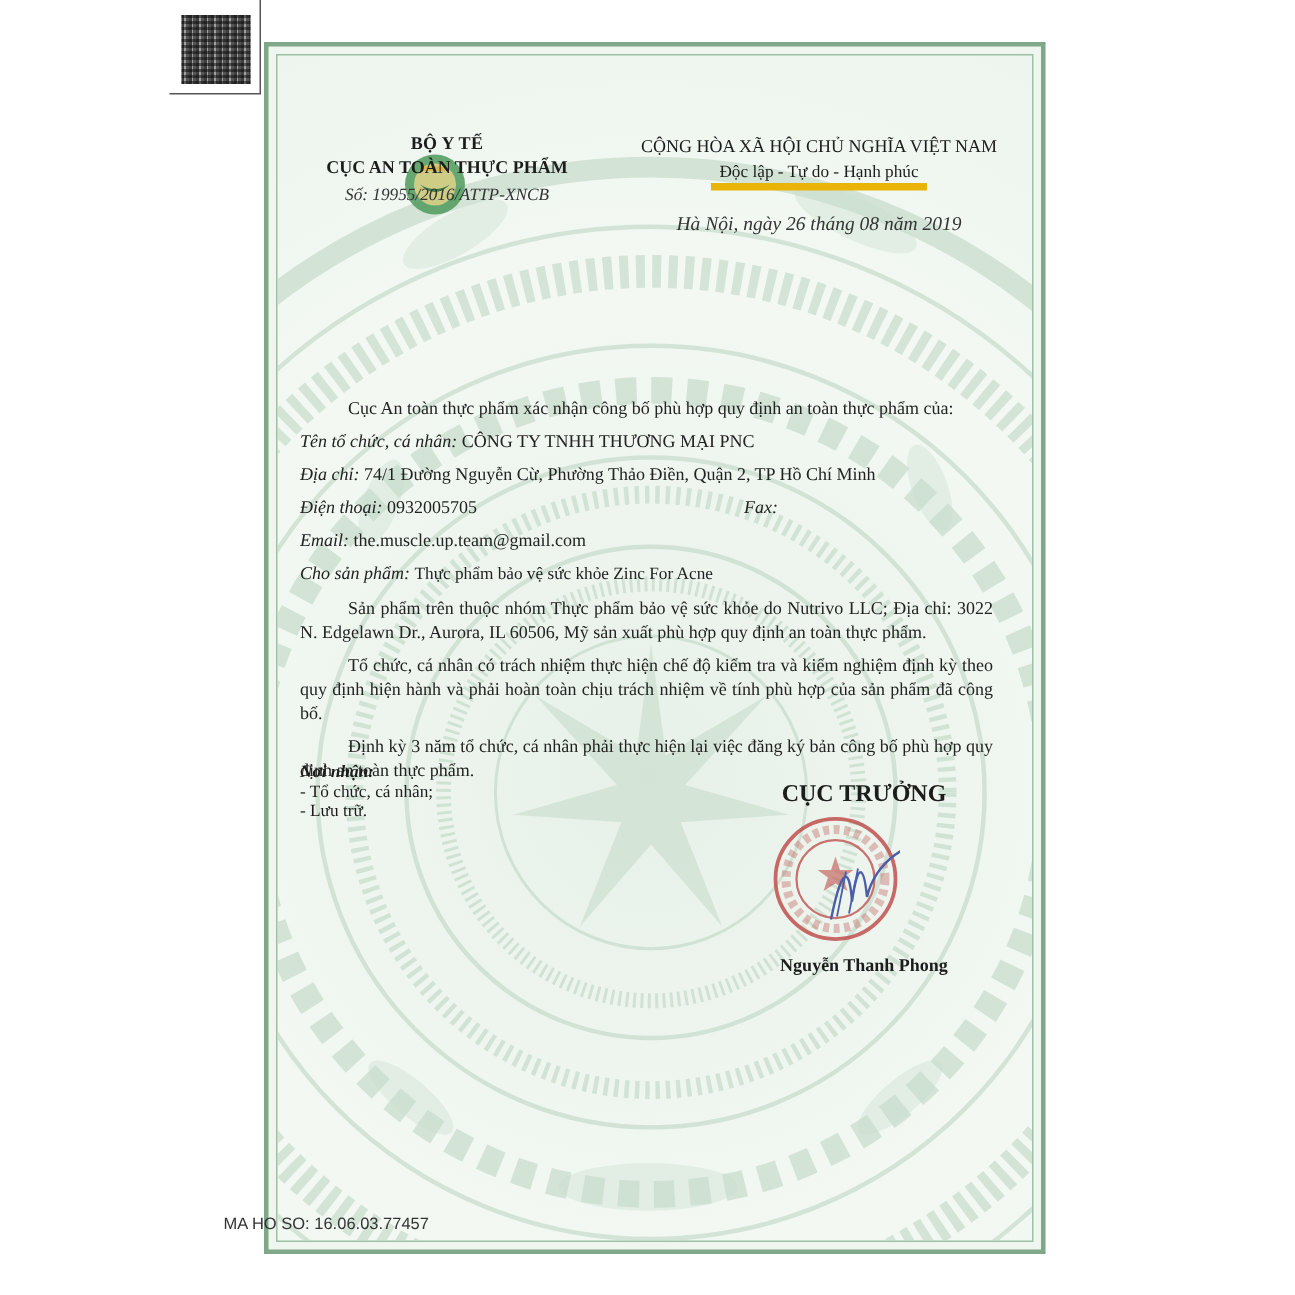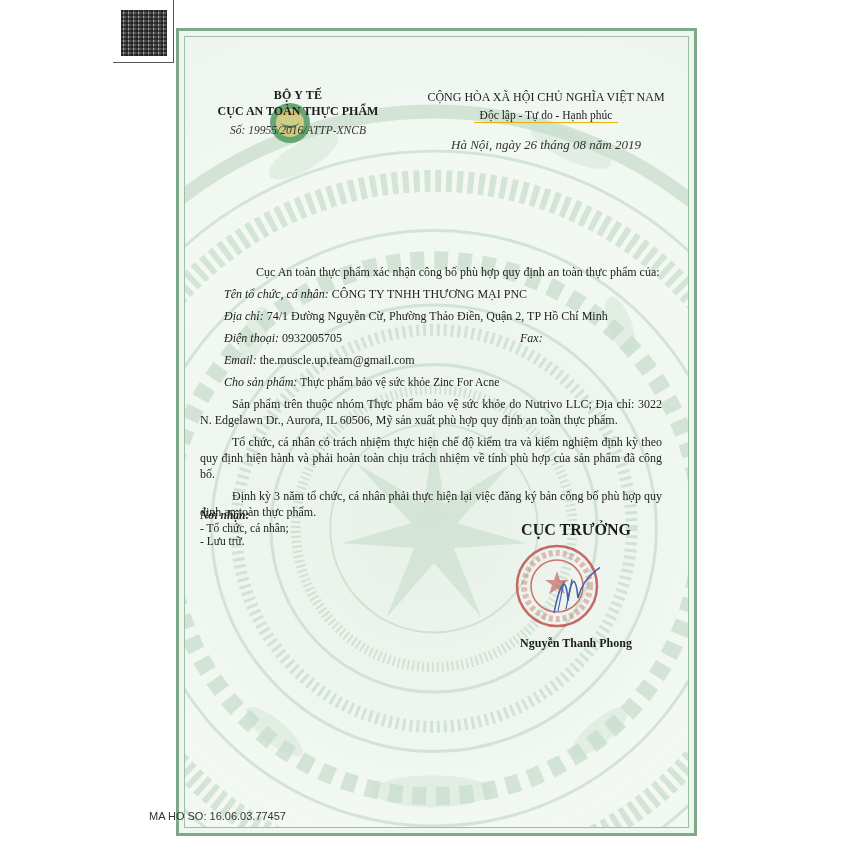--- a/index.html
+++ b/index.html
@@ -32,27 +32,27 @@
   .abs { position: absolute; }
 
   .hdr-left { left: 22px; top: 60px; width: 200px; text-align: center; }
   .hdr-left .l1 { font-weight: bold; font-size: 12px; letter-spacing: .2px; }
   .hdr-left .l2 { font-weight: bold; font-size: 12px; margin-top: 1px; }
   .hdr-left .l3 { font-style: italic; font-size: 11.5px; margin-top: 5px; color: #333; }
   .emblem { position: absolute; left: 92px; top: 73px; width: 44px; height: 44px; }
 
   .hdr-right { left: 240px; top: 62px; width: 260px; text-align: center; }
   .hdr-right .l1 { font-weight: normal; font-size: 12px; }
-  .hdr-right .l2 { font-size: 11.5px; display: inline-block; border-bottom: 1px solid #eab308; padding: 0 6px 1px; margin-top: 1px; }
+  .hdr-right .l2 { font-size: 11.5px; display: inline-block; border-bottom: 5px solid #eab308; padding: 0 6px 1px; margin-top: 1px; }
   .hdr-right .l3 { font-style: italic; font-size: 13px; margin-top: 14px; color: #333; }
 
   .title { left: 0; top: 163px; width: 521px; text-align: center; font-weight: bold; font-size: 16.5px; line-height: 20px; letter-spacing: .2px; }
 
   .body { left: 24px; top: 236px; width: 462px; font-size: 12px; line-height: 16px; color: #222; }
-  .row { margin-bottom: 6px; white-space: nowrap; margin-left: 24px; }
+  .row { margin-bottom: 6px; white-space: nowrap; }
   .row.first { text-indent: 32px; }
   .lbl { font-style: italic; }
   .fax { position: absolute; left: 296px; }
   .par { text-indent: 32px; text-align: justify; margin-bottom: 6px; white-space: normal; }
 
   .recv { left: 24px; top: 481px; font-size: 11.5px; line-height: 13px; }
   .recv .head { font-style: italic; font-weight: bold; }
 
   .sign { left: 300px; top: 493px; width: 200px; text-align: center; }
   .sign .role { font-weight: bold; font-size: 16px; }

